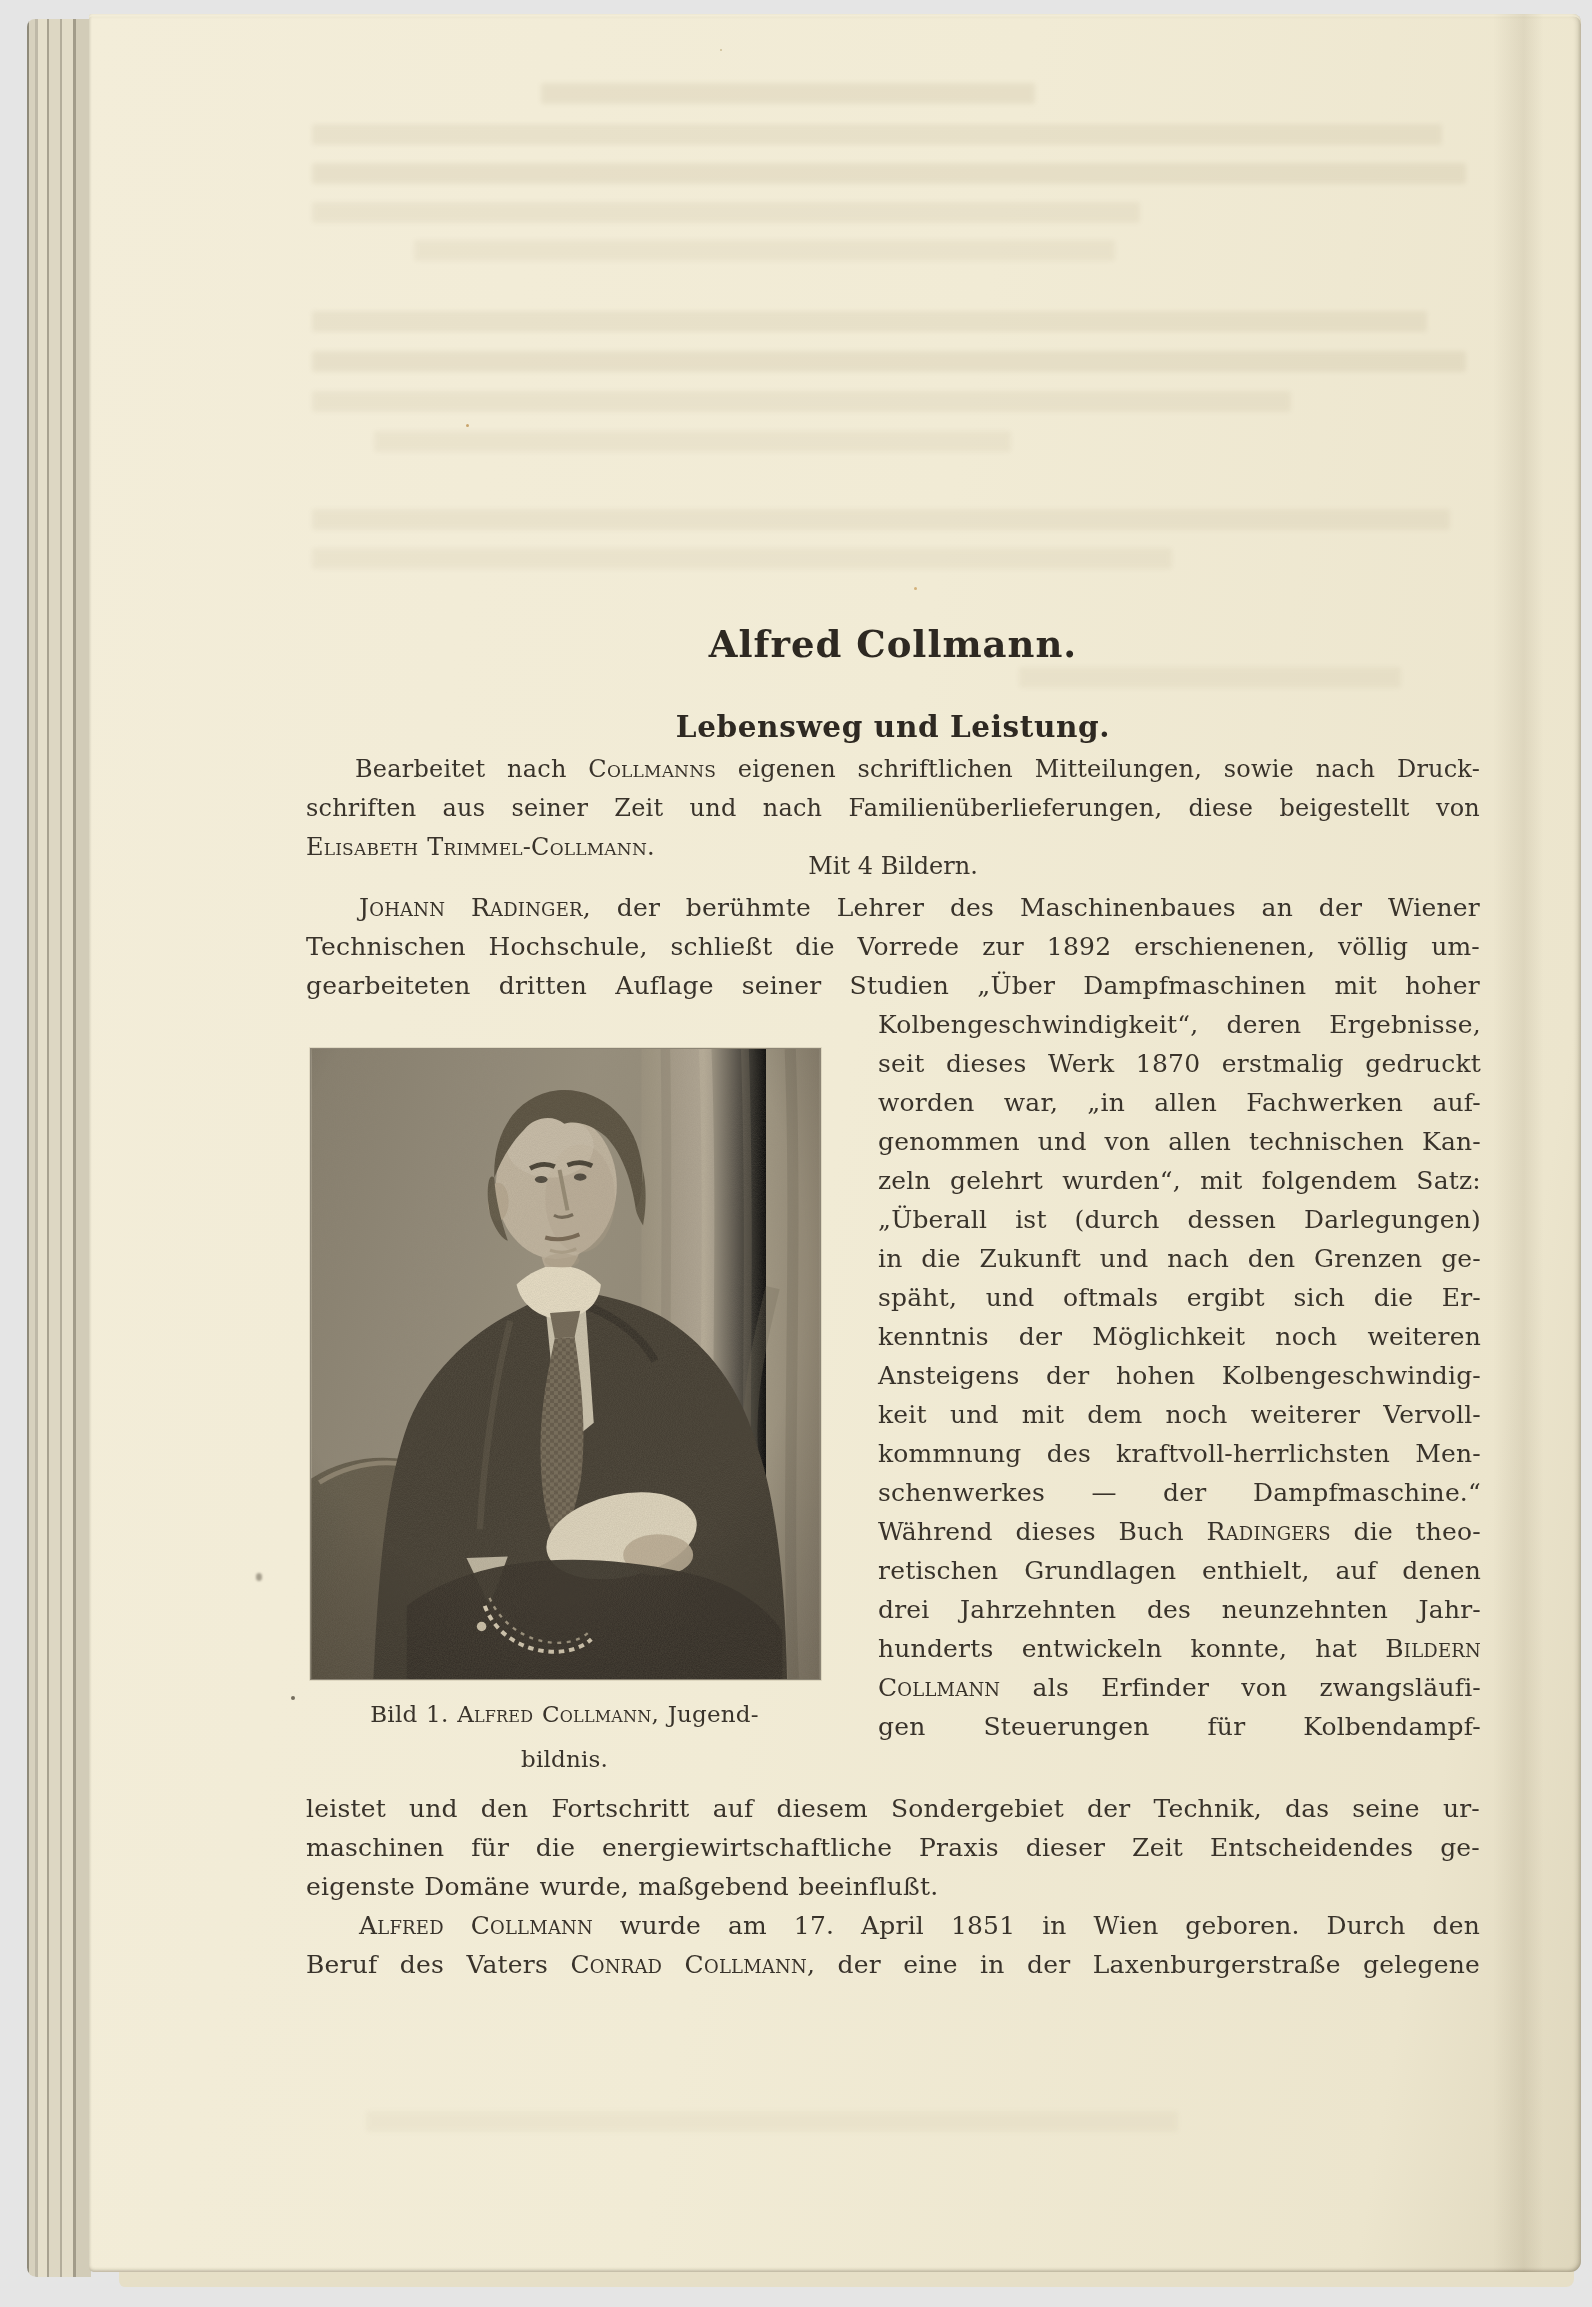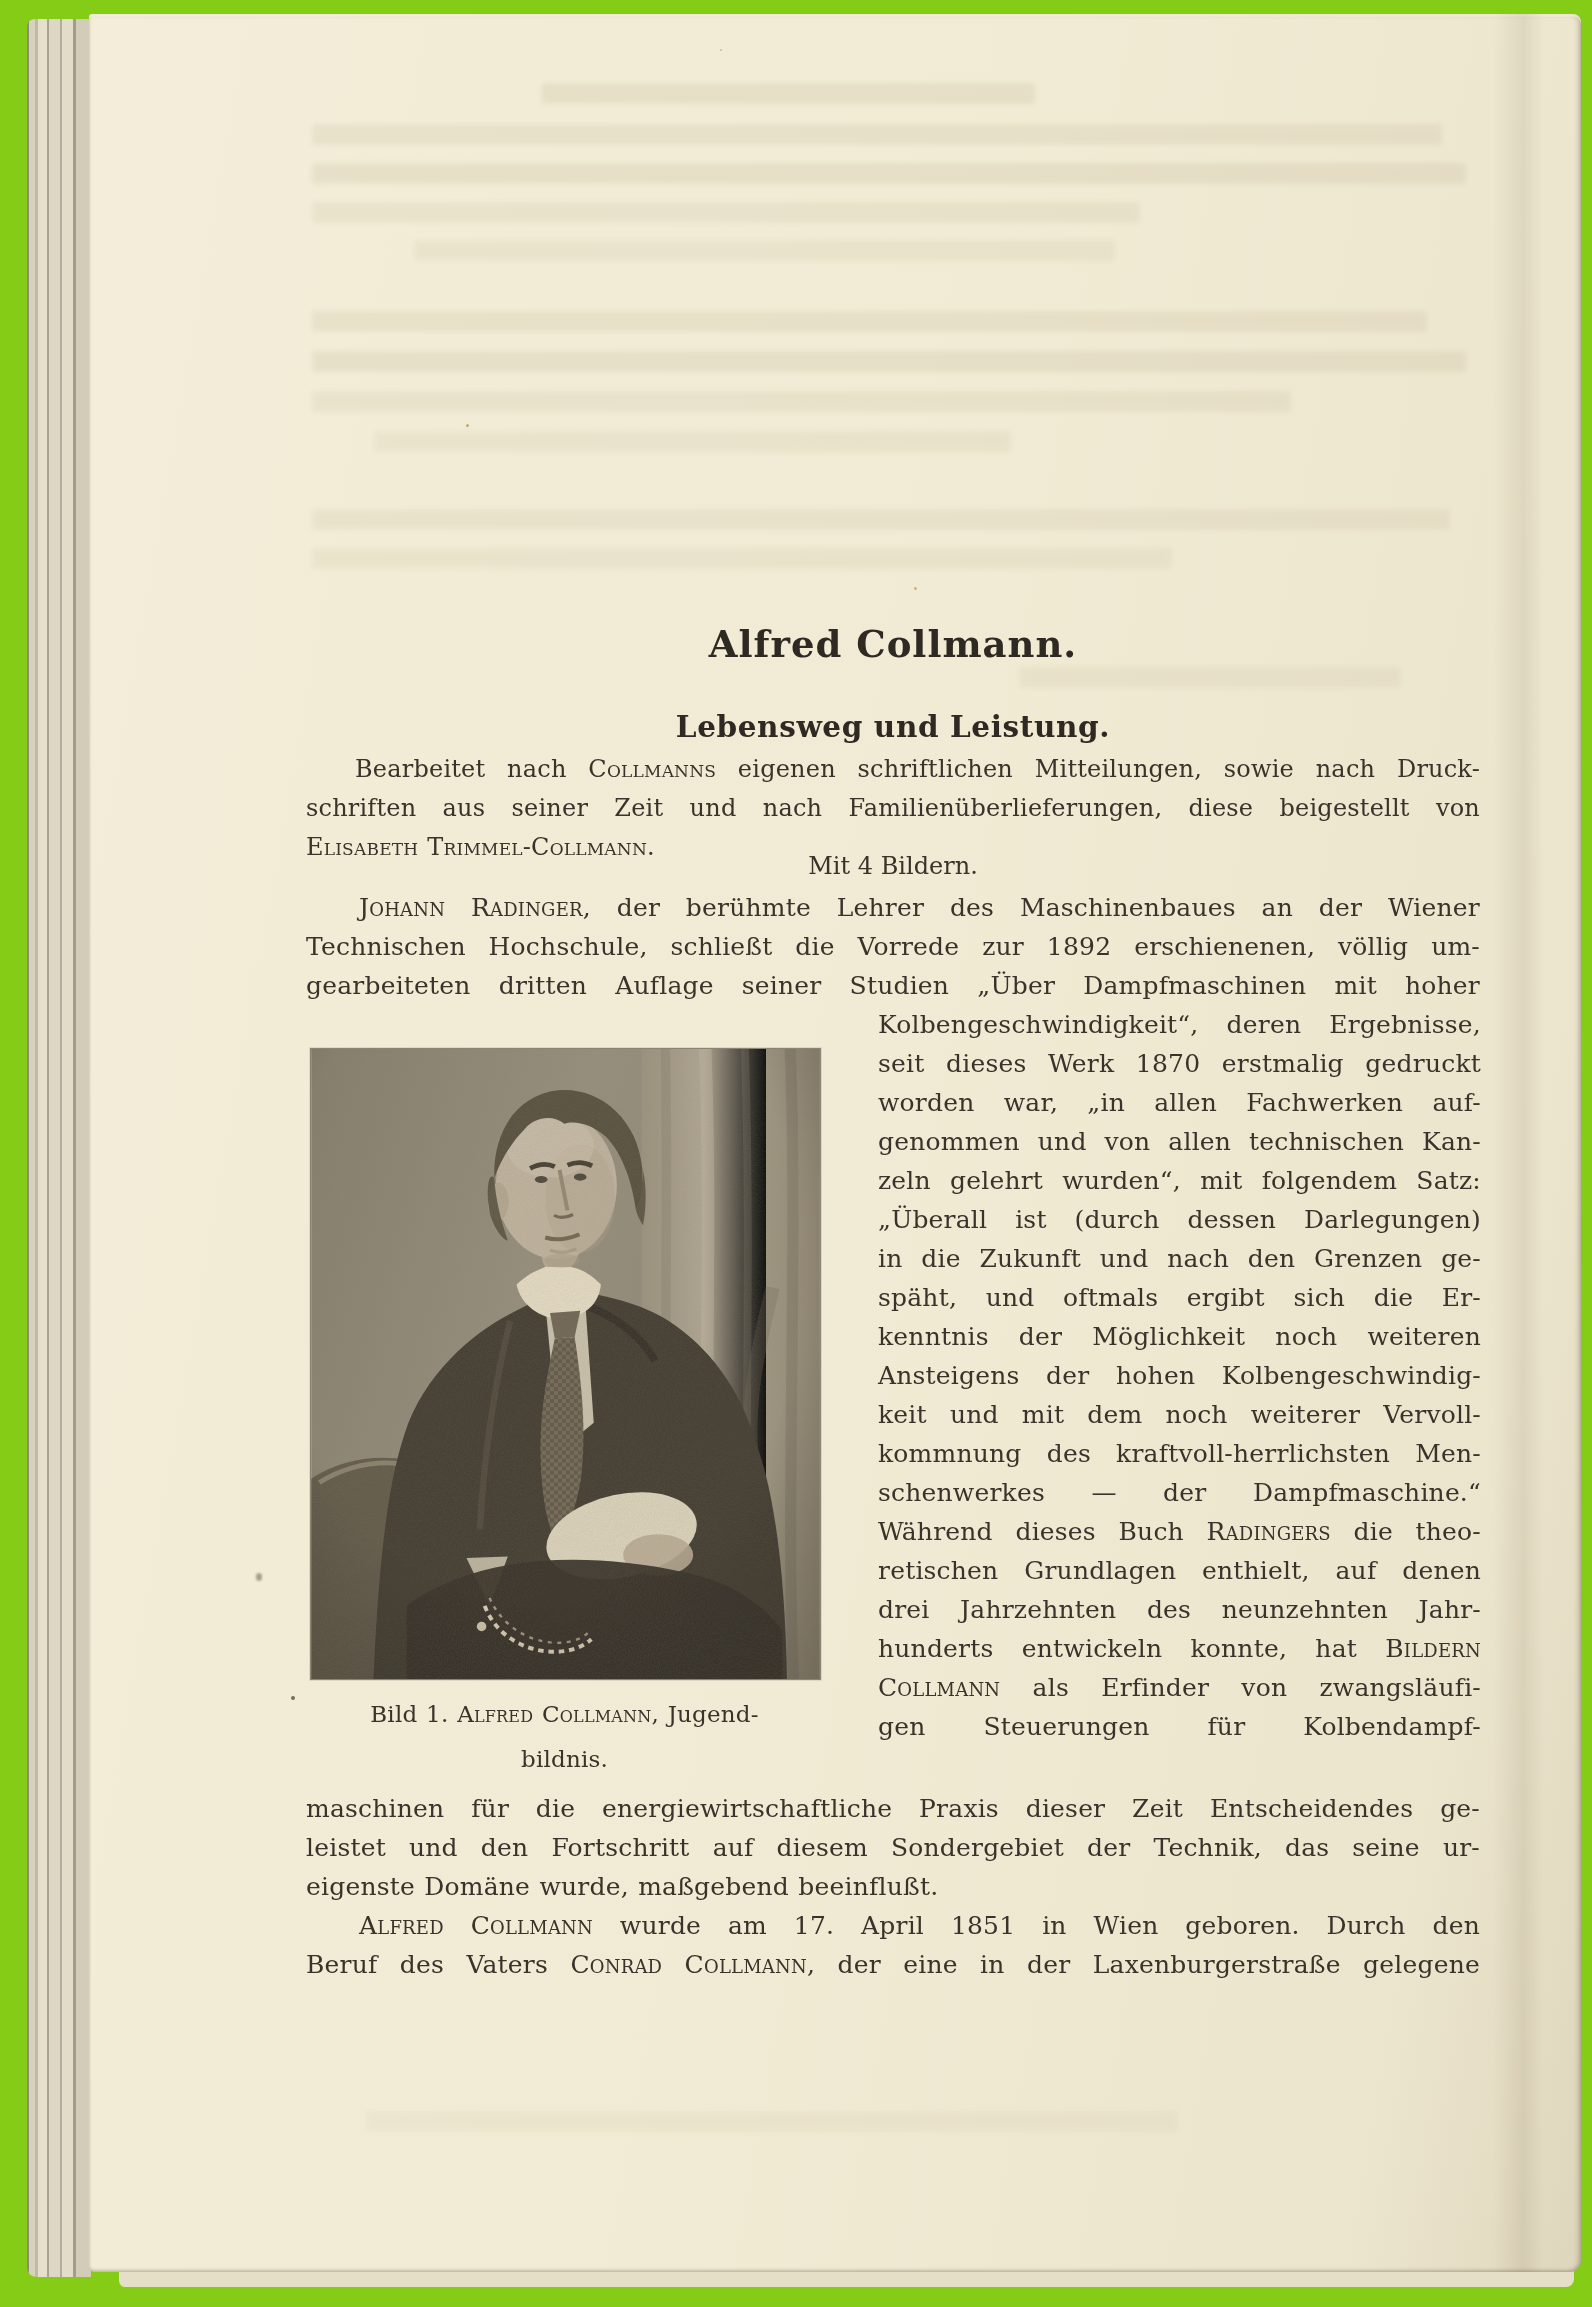--- a/index.html
+++ b/index.html
@@ -1,18 +1,18 @@
 <!DOCTYPE html>
 <html style="font-size:12.7px"><head>
 <meta charset="utf-8">
 <style>
   html,body{margin:0;padding:0;background:#000;}
   .scan{
     position:relative; width:1592px; height:2307px; overflow:hidden;
-    background:#84cc16;
+    background:#e5e5e5;
     font-family:"DejaVu Serif","Liberation Serif",serif;
   }
   
   .page-stack{
     position:absolute; left:27px; top:19px; width:64px; height:2258px; z-index:1;
     border-radius:8px 0 0 9.6px;
     background:repeating-linear-gradient(to right,
       #8f8a7a 0 2.4px, #d7d1be 2.4px 8px, #bfb9a8 8px 11px, #e5dfcb 11px 20px,
       #a8a290 20px 22px, #ddd7c3 22px 33px, #b3ad9b 33px 35px, #e2dcc8 35px 46px,
       #a29c8a 46px 49px, #d2ccb8 49px 64px);
@@ -210,22 +210,22 @@
       <rect width="639" height="792" fill="url(#phVig)"></rect>
       <rect width="639" height="792" filter="url(#grain)" opacity="0.4"></rect>
     </svg>
   </figure>
 
   <figcaption class="block caption">
       <div class="tline a-center"><span>Bild 1.  </span><span class="sc">Alfred Collmann</span><span>, Jugend-</span></div>
       <div class="tline a-center"><span>bildnis.</span></div>
     </figcaption>
   <div class="block fullw">
+      <div class="tline a-justify"><span>leistet und den Fortschritt auf diesem Sondergebiet der Technik, das seine ur-</span></div>
       <div class="tline a-justify"><span>maschinen für die energiewirtschaftliche Praxis dieser Zeit Entscheidendes ge-</span></div>
-      <div class="tline a-justify"><span>leistet und den Fortschritt auf diesem Sondergebiet der Technik, das seine ur-</span></div>
       <div class="tline a-left"><span>eigenste Domäne wurde, maßgebend beeinflußt.</span></div>
     </div>
   <div class="block para2">
       <div class="tline a-justify ind"><span class="sc">Alfred Collmann</span><span> wurde am 17. April 1851 in Wien geboren. Durch den</span></div>
       <div class="tline a-justify"><span>Beruf des Vaters </span><span class="sc">Conrad Collmann</span><span>, der eine in der Laxenburgerstraße gelegene</span></div>
     </div>
 </div>
 
 
 </body></html>

